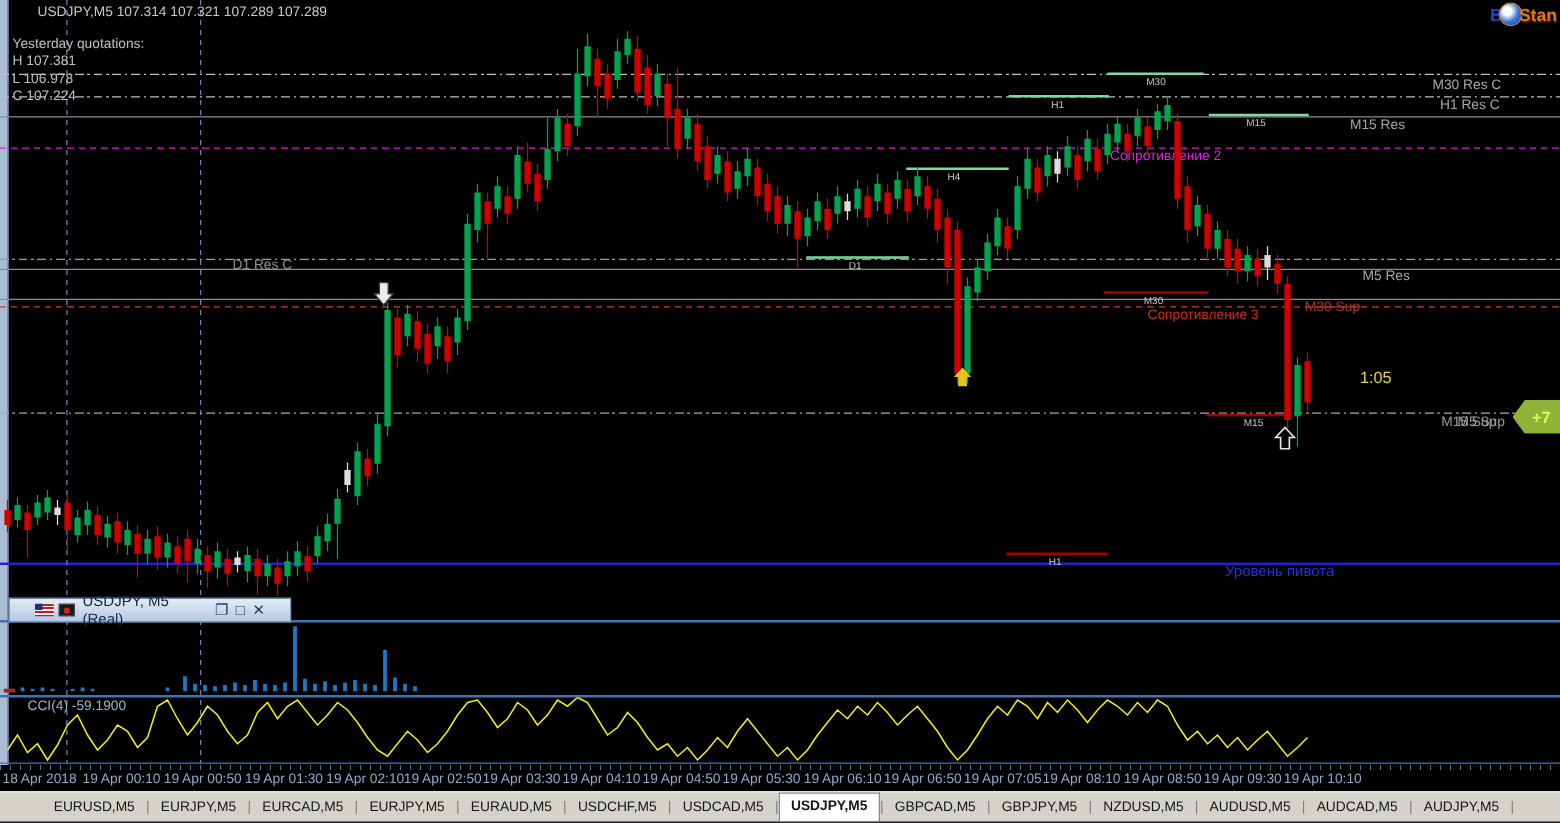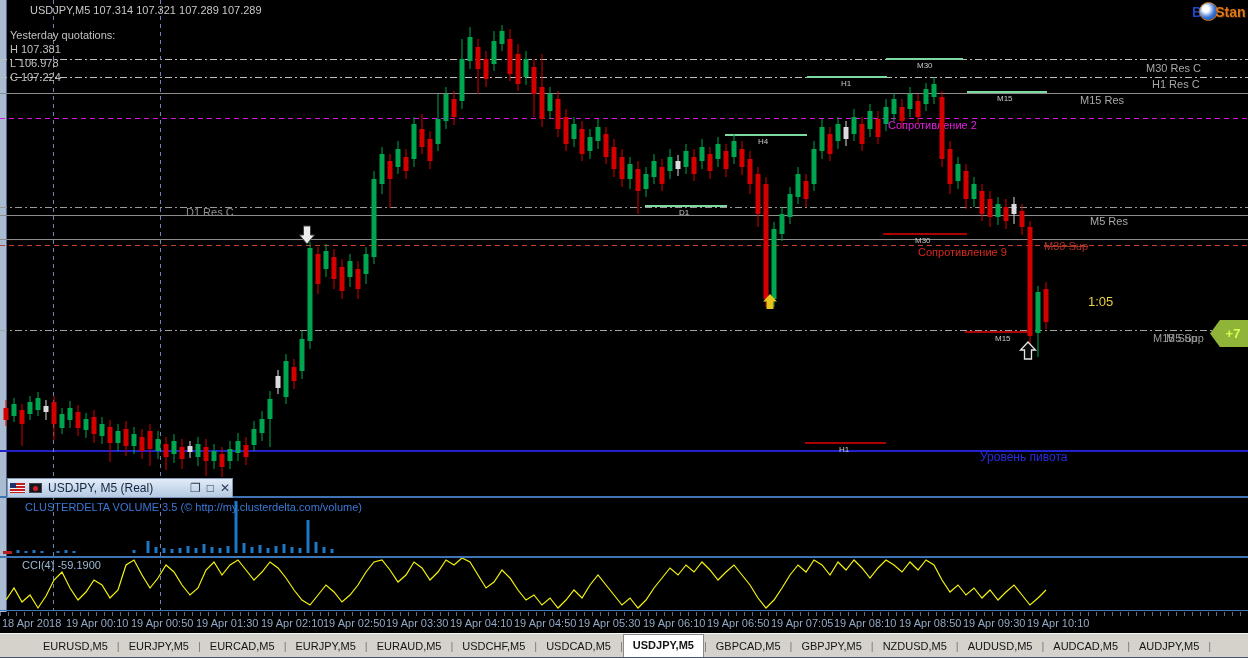--- a/index.html
+++ b/index.html
@@ -17,21 +17,21 @@
   #logo .b{color:#1C46C8;}
   #logo .globe{width:17px;height:17px;border-radius:50%;margin:0 -3px;
      background:radial-gradient(circle at 35% 35%, #ffffff 0 20%, #3A74D8 55%, #123C8C 100%);
      border:1px solid #C87820;}
   #logo .stan{color:#E07818;text-shadow:1px 1px 0 #402000;}
   #pricetag{position:absolute;left:1210px;top:320px;width:38px;height:27px;background:#8FB437;
      clip-path:polygon(0 50%,26% 0,100% 0,100% 100%,26% 100%);
      display:flex;align-items:center;justify-content:center;color:#D8FF50;font-weight:bold;font-size:13px;padding-left:8px;box-sizing:border-box;}
   #titlebar{position:absolute;left:7px;top:478px;width:226px;height:20px;
      background:linear-gradient(#E2ECF8,#B4C9E2);border:1px solid #7E96B8;box-sizing:border-box;
-     display:flex;align-items:center;gap:4px;padding:0 2px;}
+     display:flex;align-items:center;gap:4px;padding:0 20px;}
   .flag-us{width:15px;height:10px;background:repeating-linear-gradient(#C02020 0 1.5px,#F5F5F5 1.5px 3px);position:relative;flex:none;}
   .flag-us::after{content:"";position:absolute;left:0;top:0;width:6px;height:5px;background:#203070;}
   .flag-jp{width:13px;height:10px;background:#16161F;border:1px solid #444;position:relative;flex:none;box-sizing:border-box;}
   .flag-jp::after{content:"";position:absolute;left:3px;top:1.5px;width:5px;height:5px;border-radius:50%;background:#D42020;}
   #titlebar .t{color:#13263F;font-size:12px;margin-left:2px;}
   #titlebar .btns{margin-left:auto;display:flex;gap:6px;color:#2A3A50;font-size:12px;line-height:12px;}
   #titlebar .btns span{cursor:default;}
   .sep-blue{position:absolute;left:0;width:1248px;height:2px;background:#3E74B4;}
   #vol-title{position:absolute;left:25px;top:501px;color:#3C78D8;font-size:11px;}
   #vol-mark{position:absolute;left:3px;top:551px;width:9px;height:3px;background:#B02020;}
@@ -84,21 +84,21 @@
       <div class="seg-lbl" style="left: 995px; top: 335px;">M15</div>
       <div class="seg" style="left: 805px; top: 442px; width: 81px; background: rgb(170, 0, 0);"></div>
       <div class="seg-lbl" style="left: 839px; top: 446px;">H1</div>
       <div class="lbl" style="left: 1146px; top: 62px; color: rgb(168, 168, 168);">M30 Res C</div>
       <div class="lbl" style="left: 1152px; top: 78px; color: rgb(168, 168, 168);">H1 Res C</div>
       <div class="lbl" style="left: 1080px; top: 94px; color: rgb(168, 168, 168);">M15 Res</div>
       <div class="lbl" style="left: 888px; top: 119px; color: rgb(226, 30, 226);">Сопротивление 2</div>
       <div class="lbl" style="left: 186px; top: 206px; color: rgb(143, 143, 143); text-align: right;">D1 Res C</div>
       <div class="lbl" style="left: 1090px; top: 215px; color: rgb(168, 168, 168);">M5 Res</div>
       <div class="lbl" style="left: 1044px; top: 240px; color: rgb(166, 50, 40); text-decoration: line-through;">M30 Sup</div>
-      <div class="lbl" style="left: 918px; top: 246px; color: rgb(216, 40, 30);">Сопротивление 9</div>
+      <div class="lbl" style="left: 918px; top: 246px; color: rgb(216, 40, 30);">Сопротивление 3</div>
       <div class="lbl" style="left: 1153px; top: 332px; color: rgb(154, 154, 154);">M15 Sup</div>
       <div class="lbl" style="left: 1166px; top: 332px; color: rgb(154, 154, 154);">M5 Sup</div>
       <div class="lbl" style="left: 980px; top: 451px; color: rgb(43, 43, 224); font-size: 12px;">Уровень пивота</div>
       <div class="lbl" style="left: 1088px; top: 296px; color: rgb(232, 210, 60); font-size: 13px;">1:05</div>
     </div>
 
   <div id="ticker" class="lbl">USDJPY,M5 107.314 107.321 107.289 107.289</div>
   <div id="yq">
     <div>Yesterday quotations:</div>
     <div>H 107.381</div>
@@ -423,21 +423,20 @@
     <span class="flag-us"></span>
     <span class="flag-jp"></span>
     <span class="t">USDJPY, M5 (Real)</span>
     <span class="btns">
       <span>❐</span>
       <span>□</span>
       <span>✕</span>
     </span>
   </div>
 
-  <div id="vol-title">CLUSTERDELTA VOLUME 3.5 (© http://my.clusterdelta.com/volume)</div>
   <div id="vol-mark"></div>
 
   <div class="sep-blue" style="top:556px"></div>
   <div id="cci-label">CCI(4) -59.1900</div>
   <div class="sep-blue" style="top:610px;height:1px"></div>
 
   <div id="time-axis">
     <div id="tickrow"></div>
   <div class="time-lbl" style="left: 2px;">18 Apr 2018</div>
       <div class="time-lbl" style="left: 66px;">19 Apr 00:10</div>

